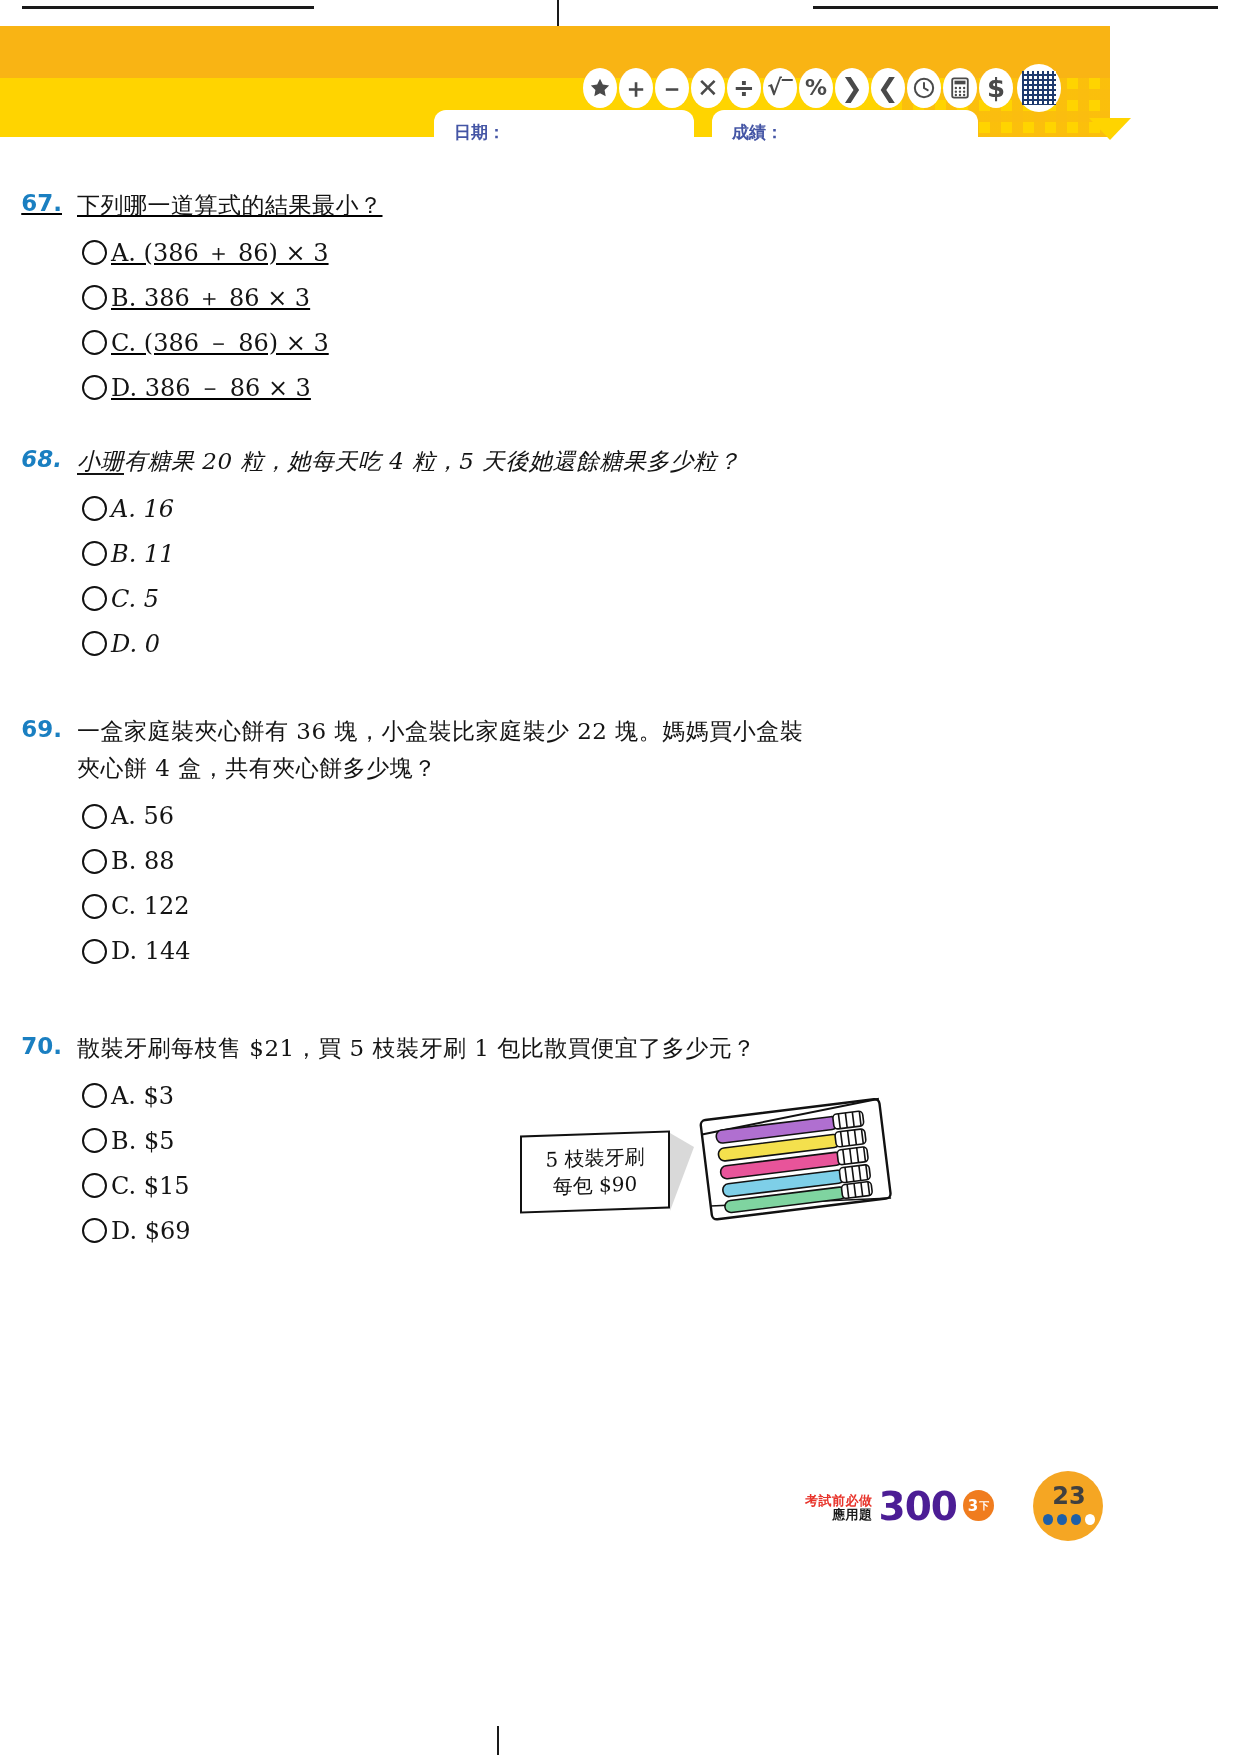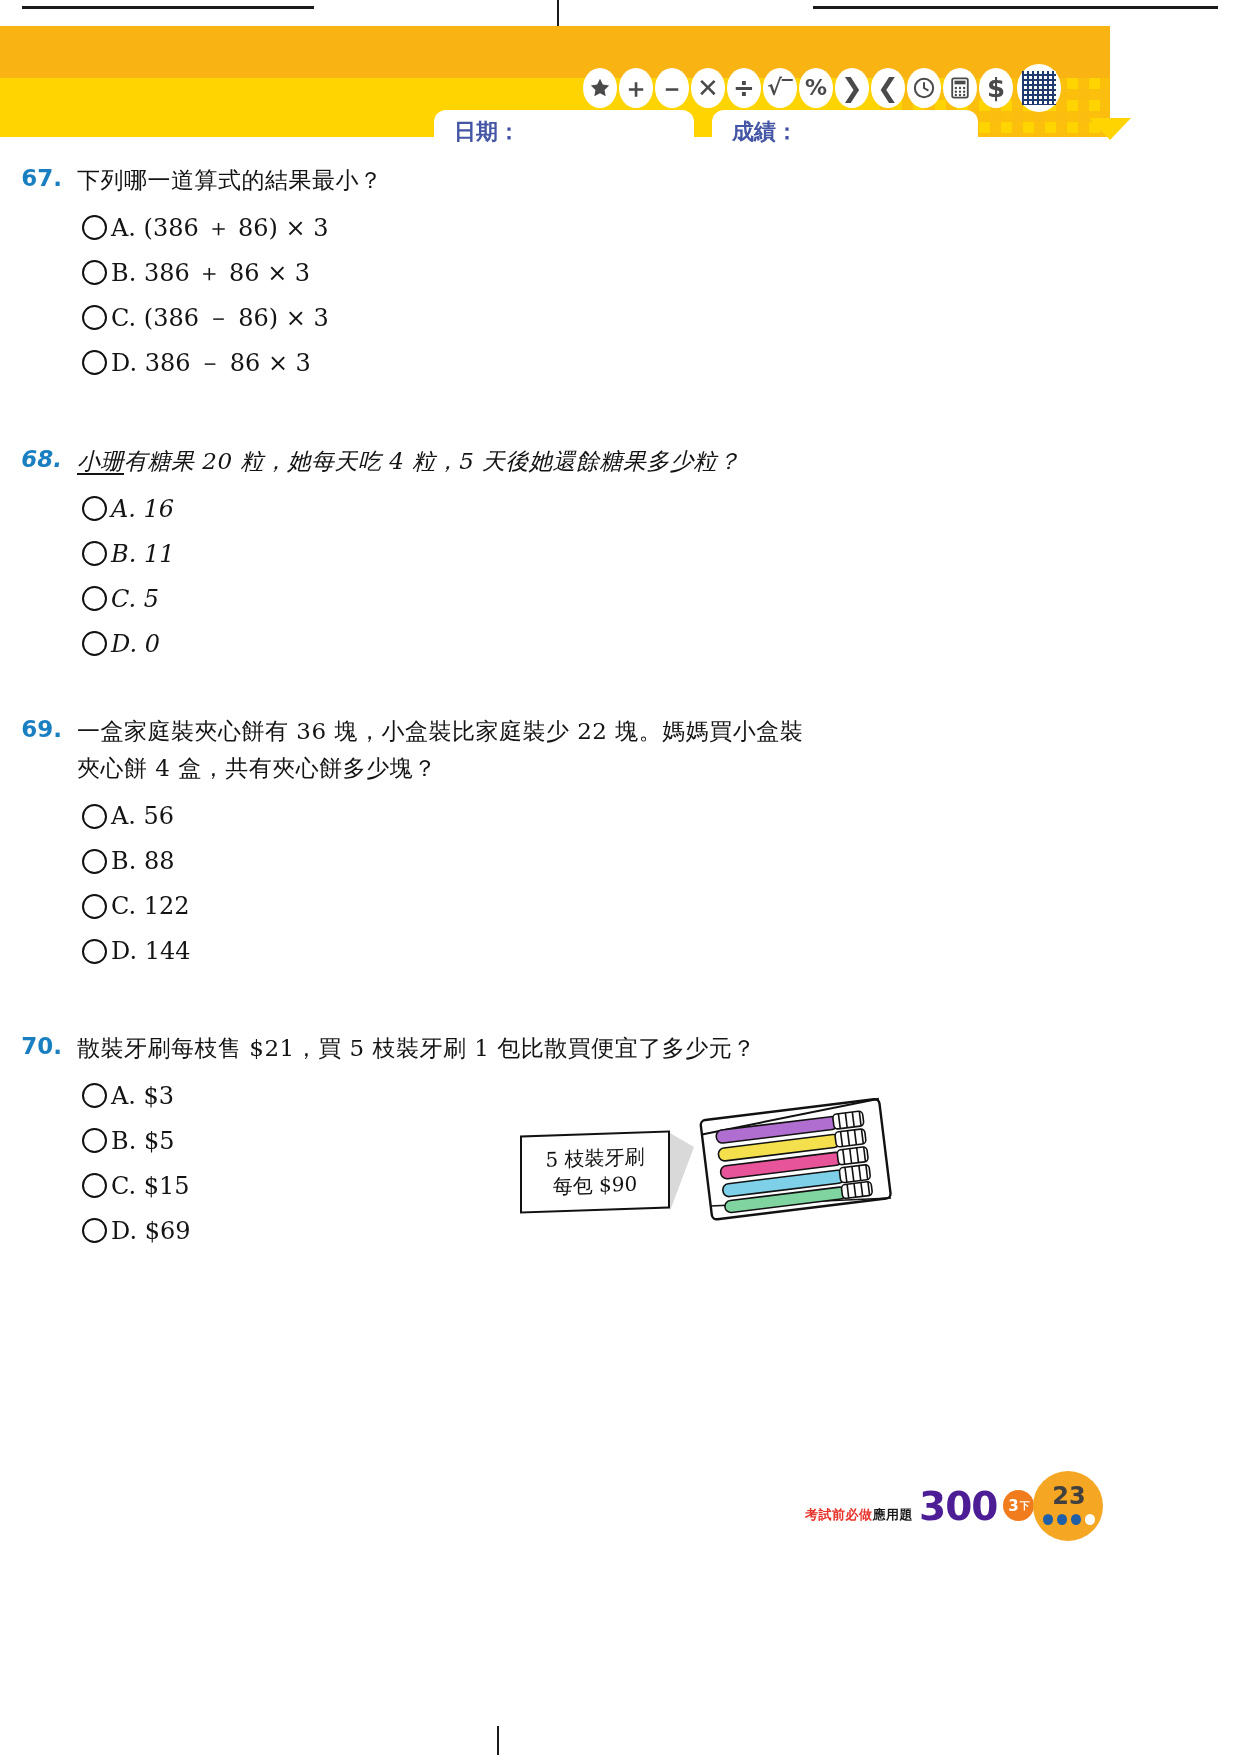--- a/index.html
+++ b/index.html
@@ -77,21 +77,21 @@
   }
 
   
   .field {
     position:absolute; top:84px; height:44px;
     background:#ffffff; border-radius:12px;
     display:flex; align-items:center;
     padding-left:20px;
     color:#4455a5;
     font-family:"DejaVu Sans","Liberation Sans",sans-serif;
-    font-weight:bold; font-size:22px;
+    font-weight:bold; font-size:17px;
   }
   .field-date  { left:434px; width:260px; }
   .field-score { left:712px; width:266px; }
 
   
   .q-block { position:absolute; left:0; width:1241px; }
   .q-row { display:flex; }
   .q-num {
     width:62px; flex:none; text-align:right;
     color:#1a7fc1; font-weight:bold; font-size:23px;
@@ -139,21 +139,21 @@
   }
   .brushbox { position:absolute; left:178px; top:0px; }
 
   
   .footer { position:absolute; left:0; top:1468px; width:1241px; height:120px; }
   .logo-wrap {
     position:absolute; left:805px; top:22px;
     display:flex; align-items:flex-end; gap:6px;
   }
   .logo-left {
-    display:flex; flex-direction:row;
+    display:flex; flex-direction:column;
     font-family:"DejaVu Sans","Liberation Sans",sans-serif;
     line-height:1.12;
     text-align:right;
   }
   .logo-l1 { color:#e8332a; font-size:13px; font-weight:bold; letter-spacing:.5px; }
   .logo-l2 { color:#1a1a1a; font-size:13px; font-weight:bold; letter-spacing:.5px; }
   .logo-300 {
     color:#4c1d95; font-size:39px; font-weight:bold; line-height:.82;
     letter-spacing:-1px;
     font-family:"DejaVu Sans","Liberation Sans",sans-serif;
@@ -243,21 +243,21 @@
     <span>日期：</span>
     <span></span>
   </div>
   <div class="field field-score">
     <span>成績：</span>
     <span></span>
   </div>
 </div>
 <div class="header-corner"></div>
 
-<div class="q-block" id="q67" style="top:162px;">
+<div class="q-block" id="q67" style="top:187px;text-decoration:underline;">
     <div class="q-row">
       <div class="q-num">67.</div>
       <div class="q-text">
         <div>下列哪一道算式的結果最小？</div>
       </div>
     </div>
     <div class="opt-list">
       <div class="opt">
         <div class="bubble"></div>
         <span class="opt-label">A. (386 ＋ 86) × 3</span>

